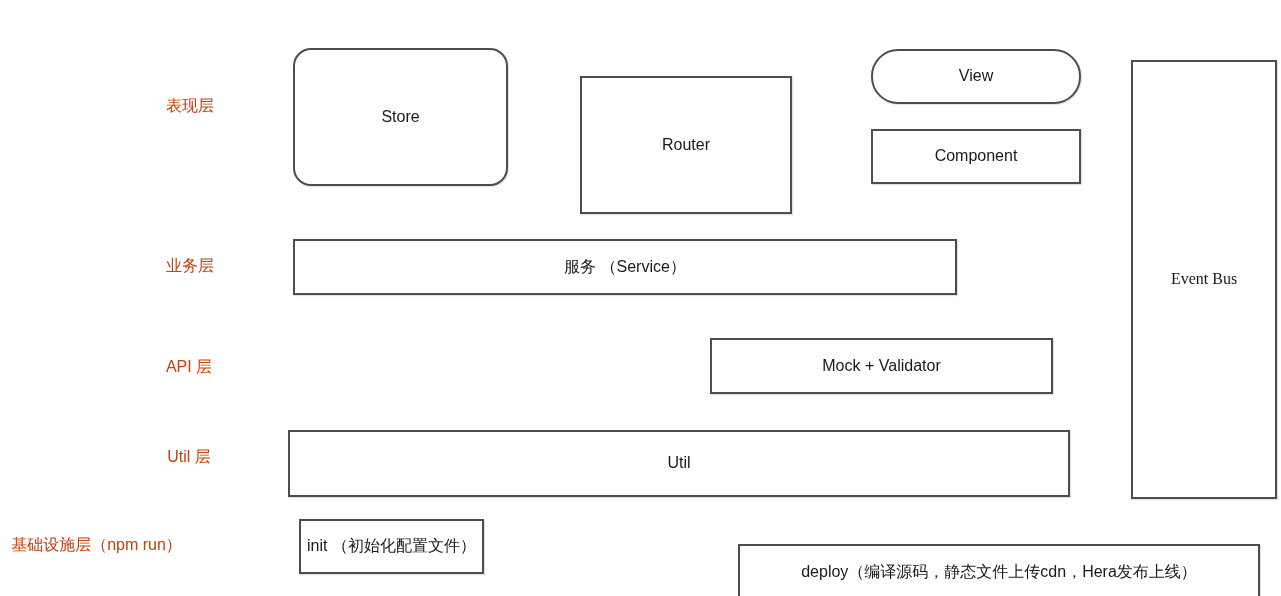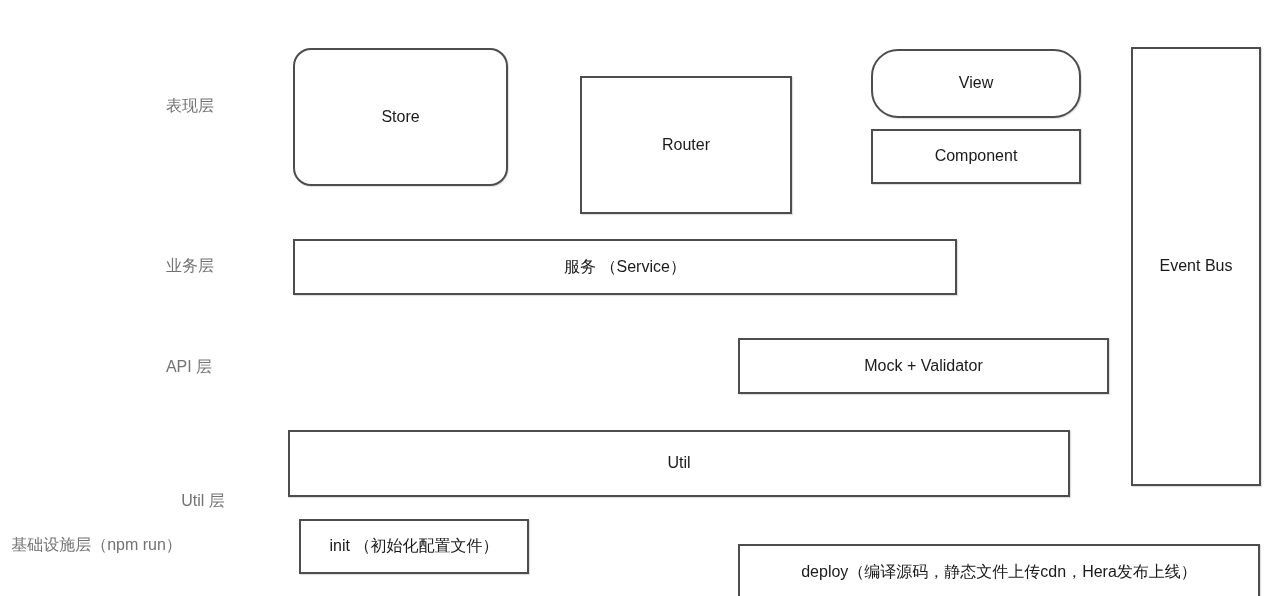--- a/index.html
+++ b/index.html
@@ -28,53 +28,53 @@
     box-shadow: 1px 1px 1px rgba(0,0,0,0.12);
     white-space: nowrap;
   }
   .row-label {
     position: absolute;
     display: flex;
     align-items: center;
     justify-content: center;
     text-align: center;
     white-space: nowrap;
-    color: #737373;
+    color: #c2410c;
   }
 </style>
 </head>
 <body>
 
 <div class="canvas">
 
   <div class="row-label" style="left:130px; top:94px; width:120px; height:24px;">表现层</div>
 
   <div class="row-label" style="left:130px; top:254px; width:120px; height:24px;">业务层</div>
 
   <div class="row-label" style="left:129px; top:355px; width:120px; height:24px;">API 层</div>
 
-  <div class="row-label" style="left:143px; top:445px; width:120px; height:24px;margin-top:44px;">Util 层</div>
+  <div class="row-label" style="left:129px; top:445px; width:120px; height:24px;">Util 层</div>
 
   <div class="row-label" style="left:0px; top:533px; width:193px; height:24px;">基础设施层（npm run）</div>
 
   <div class="box" style="left:293px; top:48px; width:215px; height:138px;border-radius:18px;">Store</div>
 
   <div class="box" style="left:580px; top:48px; width:212px; height:138px;margin-top:28px;">Router</div>
 
-  <div class="box" style="left:871px; top:49px; width:210px; height:69px;border-radius:27px;">View</div>
+  <div class="box" style="left:871px; top:49px; width:210px; height:55px;border-radius:27px;">View</div>
 
   <div class="box" style="left:871px; top:129px; width:210px; height:55px;">Component</div>
 
-  <div class="box" style="left:1131px; top:47px; width:130px; height:439px;">Event Bus</div>
+  <div class="box" style="left:1131px; top:60px; width:146px; height:439px;font-family:Liberation Serif, serif;">Event Bus</div>
 
   <div class="box" style="left:293px; top:239px; width:664px; height:56px;">服务 （Service）</div>
 
 
-  <div class="box" style="left:710px; top:338px; width:371px; height:56px;margin-left:28px;">Mock + Validator</div>
+  <div class="box" style="left:710px; top:338px; width:343px; height:56px;">Mock + Validator</div>
 
   <div class="box" style="left:288px; top:430px; width:782px; height:67px;">Util</div>
 
-  <div class="box" style="left:299px; top:519px; width:230px; height:55px;">init （初始化配置文件）</div>
+  <div class="box" style="left:299px; top:519px; width:185px; height:55px;">init （初始化配置文件）</div>
 
 
   <div class="box" style="left:738px; top:544px; width:522px; height:56px;">deploy（编译源码，静态文件上传cdn，Hera发布上线）</div>
 
 </div>
 
 </body></html>

